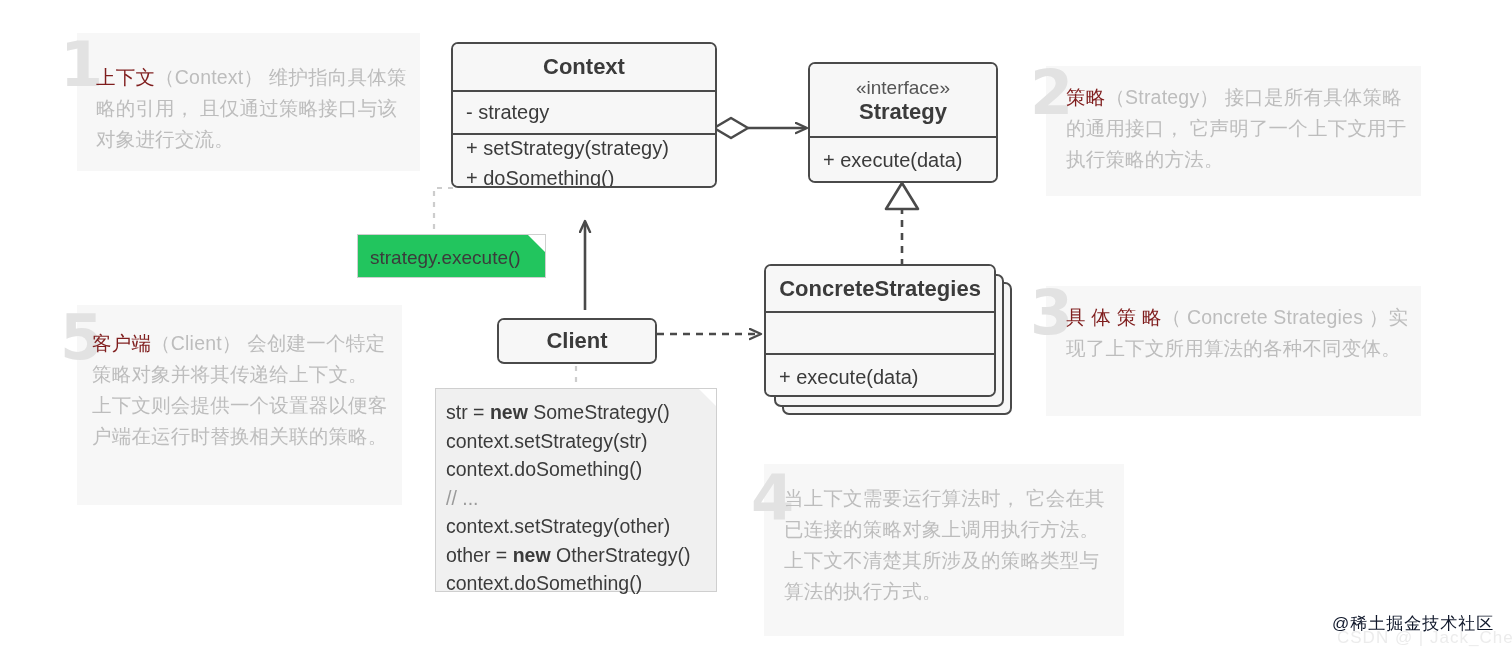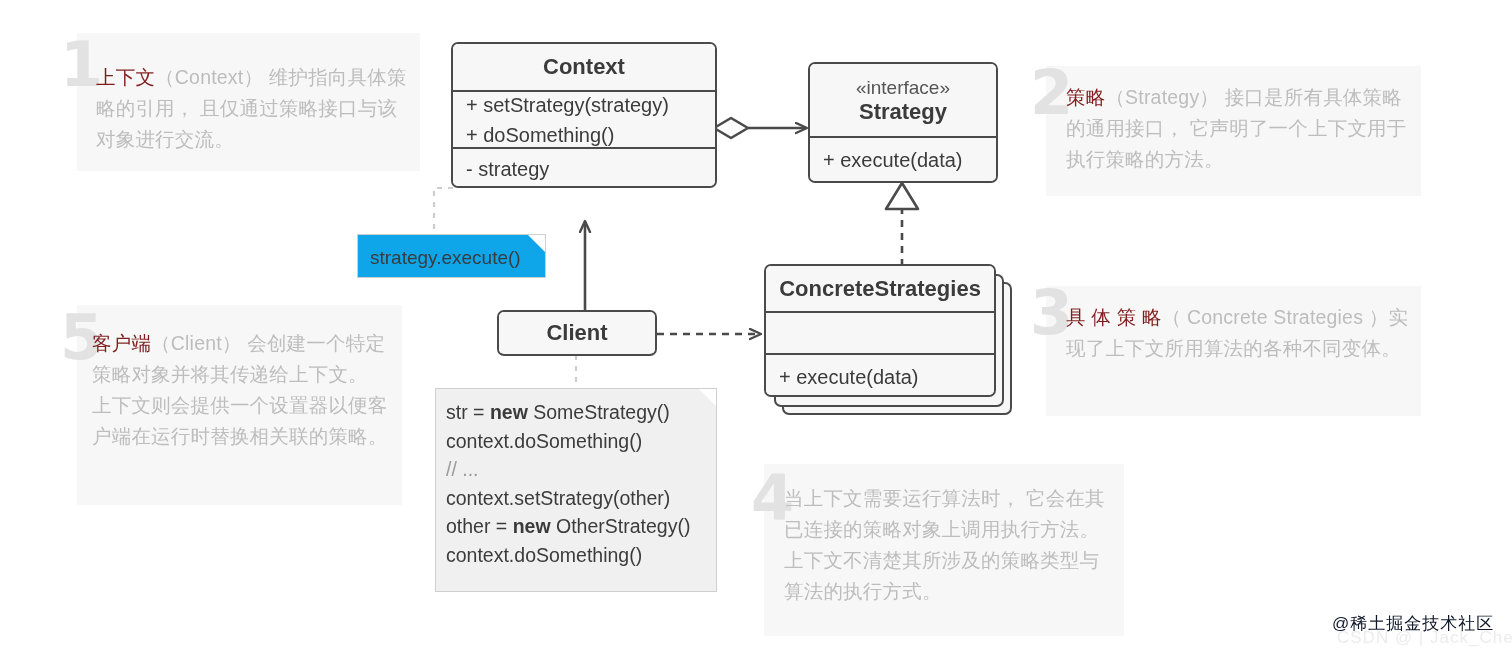--- a/index.html
+++ b/index.html
@@ -100,21 +100,21 @@
     position: absolute;
     border: 2.5px solid #4a4a4a;
     border-radius: 7px;
     background: #f7f7f7;
     box-sizing: border-box;
   }
 
   
   .sticky {
     position: absolute;
-    background: #0ea5e9;
+    background: #22c55e;
     border: 1px solid #cfcfcf;
     box-sizing: border-box;
     font-size: 19px;
     color: #3b3b3b;
   }
   .sticky.code {
     background: #f0f0f0;
     font-size: 19.5px;
     line-height: 28.5px;
     padding: 9px 0 8px 10px;
@@ -203,59 +203,60 @@
 
     
     <path d="M453,188 L434,188 L434,236" fill="none" stroke="#cdcdcd" stroke-width="2.2" stroke-dasharray="5,6"></path>
     <line x1="576" y1="355" x2="576" y2="388" stroke="#cdcdcd" stroke-width="2.2" stroke-dasharray="5,6"></line>
   </svg>
 
   <div class="uml-box" style="left:451px; top:42px; width:266px; height:146px;">
     <div class="uml-row uml-title" style="height:46px;">
       <span class="tname">Context</span>
     </div>
+    <div class="uml-row uml-member" style="height:43px;">- strategy</div>
     <div class="uml-row uml-members" style="height:57px;">
       <span>+ setStrategy(strategy)</span>
       <span>+ doSomething()</span>
     </div>
-    <div class="uml-row uml-member" style="height:43px;">- strategy</div>
   </div>
 
   <div class="uml-box" style="left:808px; top:62px; width:190px; height:121px;text-align:right;">
     <div class="uml-row uml-title" style="height:72px;">
       <span class="stereo">«interface»</span>
       <span class="tname">Strategy</span>
     </div>
     <div class="uml-row uml-member" style="height:46px;">+ execute(data)</div>
   </div>
 
   <div class="stack-copy" style="left:782px; top:282px; width:230px; height:133px;"></div>
   <div class="stack-copy" style="left:774px; top:274px; width:230px; height:133px;"></div>
   <div class="uml-box" style="left:764px; top:264px; width:232px; height:133px;">
     <div class="uml-row uml-title" style="height:45px;align-items:center;">
       <span class="tname">ConcreteStrategies</span>
     </div>
     <div class="uml-row uml-member" style="height:42px;"></div>
     <div class="uml-row uml-member" style="height:46px;">+ execute(data)</div>
   </div>
 
-  <div class="uml-box" style="left:497px; top:310px; width:160px; height:46px;">
+  <div class="uml-box" style="left:497px; top:318px; width:160px; height:46px;">
     <div class="uml-row uml-title" style="height:41px;">
       <span class="tname">Client</span>
     </div>
   </div>
 
   <div class="sticky sticky-label" style="left:357px; top:234px; width:189px; height:44px;">
     <span class="fold"></span>
     <span>strategy.execute()</span>
   </div>
 
   <div class="sticky code" style="left:435px; top:388px; width:282px; height:204px;">
     <span class="fold"></span>
     <div class="code-line"><span>str = </span><b>new</b><span> SomeStrategy()</span></div>
+    <div class="code-line"><span>context.setStrategy(str)</span></div>
     <div class="code-line"><span>context.doSomething()</span></div>
     <div class="code-line"><span class="cmt">// ...</span></div>
     <div class="code-line"><span>context.setStrategy(other)</span></div>
     <div class="code-line"><span>other = </span><b>new</b><span> OtherStrategy()</span></div>
     <div class="code-line"><span>context.doSomething()</span></div>
   </div>
 
   <div class="watermark wm-top" style="left:1332px; top:612px;">@稀土掘金技术社区</div>
   <div class="watermark wm-bot" style="left:1337px; top:628px;">CSDN @ | Jack_Chen |</div>
 

